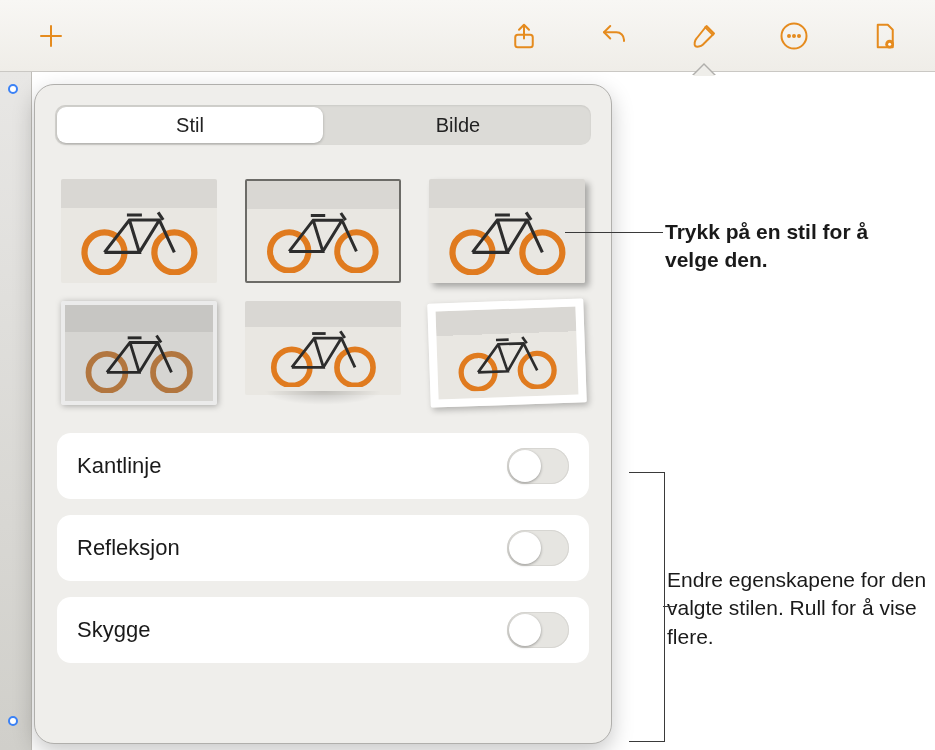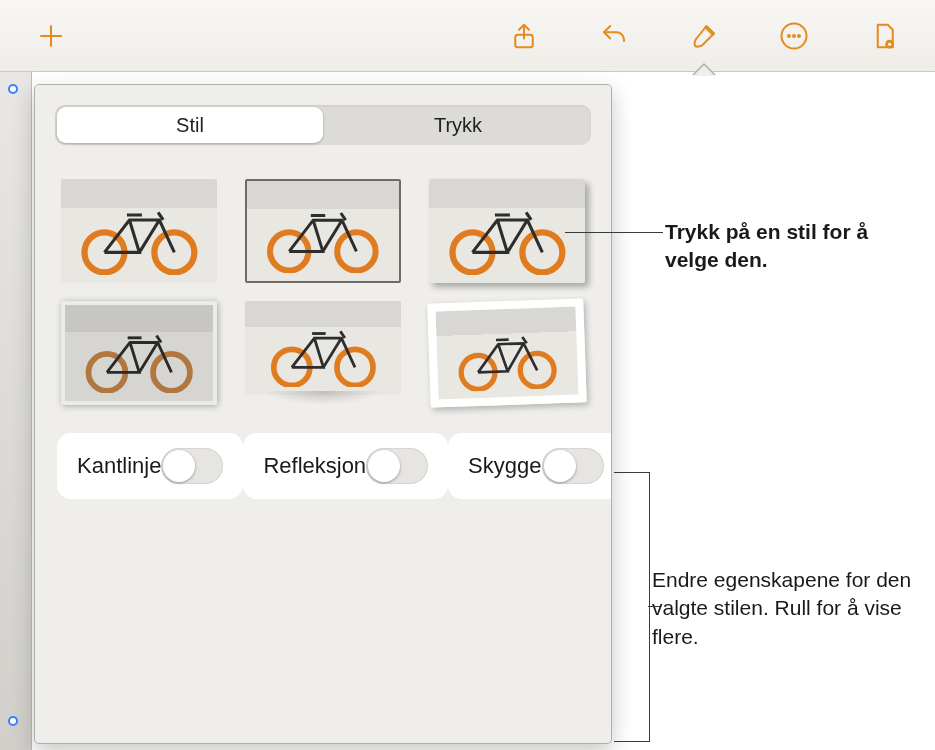--- a/index.html
+++ b/index.html
@@ -29,21 +29,21 @@
   position:absolute; left:0; top:72px; width:32px; bottom:0;
   background:linear-gradient(#e8e7e5,#d0cfca);
   border-right:1px solid #bfbdb8;
 }
 .canvas-strip .dot{ position:absolute; top:12px; left:8px; width:10px;height:10px;border-radius:50%; background:#fff; border:2px solid #3b82f6;}
 .canvas-strip .dot2{ position:absolute; bottom:24px; left:8px; width:10px;height:10px;border-radius:50%; background:#fff; border:2px solid #3b82f6;}
 
 
 .popover{
   position:absolute; left:34px; top:84px; width:578px; height:660px;
-  background:#efeeeb; border:1px solid #b0afac; border-radius:5px;
+  background:#efeeeb; border:1px solid #b0afac; border-radius:20px;
   box-shadow:0 8px 22px rgba(0,0,0,.22);
   padding:20px 20px 8px; overflow:hidden;
 }
 .segmented{
   display:flex; height:40px; border-radius:10px; background:#dcdbd7; position:relative;
   box-shadow:inset 0 1px 2px rgba(0,0,0,.08);
 }
 .segmented .seg{
   flex:1; display:flex; align-items:center; justify-content:center;
   font-size:20px; color:#222; position:relative;
@@ -84,41 +84,41 @@
 .thumb.var3 .thumb-inner{ box-shadow:4px 4px 6px rgba(0,0,0,.3); }
 .thumb.var4 .thumb-inner{ filter:saturate(.65) brightness(.92); border:4px solid #fff; }
 .thumb.var4 { filter:drop-shadow(1px 1px 3px rgba(0,0,0,.3)); }
 .thumb.var5 { padding-bottom:10px; }
 .thumb.var5::after{ content:""; position:absolute; bottom:0; left:12%; right:12%; height:14px;
   background:radial-gradient(ellipse at top, rgba(0,0,0,.18), transparent 70%);}
 .thumb.var6{ transform:rotate(-2deg); }
 .thumb.var6 .thumb-inner{ border:8px solid #fff; box-shadow:2px 3px 6px rgba(0,0,0,.25); }
 
 
-.opt-list{ display:flex; flex-direction:row; gap:0; padding:0 2px 10px; }
+.opt-list{ display:flex; flex-direction:column; gap:16px; padding:0 2px 10px; }
 .opt{
   background:#fff; border-radius:14px; height:66px;
   display:flex; align-items:center; justify-content:space-between;
   padding:0 20px; font-size:22px; color:#1a1a1a;
 }
 .switch{
   width:62px; height:36px; border-radius:18px; background:#e6e5e1; position:relative;
   box-shadow:inset 0 0 0 1px #d7d6d2;
 }
 .switch::after{
   content:""; position:absolute; top:2px; left:2px; width:32px; height:32px;
   background:#fff; border-radius:50%; box-shadow:0 1px 3px rgba(0,0,0,.35);
 }
 
 
 .callout{ position:absolute; font-size:21px; color:#1a1a1a; line-height:1.35; }
 .callout .line{ position:absolute; border-top:1px solid #3a3a3a; }
 .callout1{ left:665px; top:218px; width:250px;font-weight:bold;}
 .callout1 .line{ right:252px; top:14px; width:98px;}
-.callout2{ left:652px; top:566px; width:260px;}
+.callout2{ left:667px; top:566px; width:260px;}
 .callout2 .bracket{
   position:absolute; right:262px; top:-94px; height:270px; width:36px;
   border-right:1px solid #3a3a3a; border-top:1px solid #3a3a3a; border-bottom:1px solid #3a3a3a;
 }
 .callout2 .stub{ position:absolute; right:252px; top:40px; width:12px; border-top:1px solid #3a3a3a;}
 </style>
 </head>
 <body>
 
 <div class="toolbar">
@@ -165,21 +165,21 @@
 
 <div class="canvas-strip">
   <div class="dot"></div>
   <div class="dot2"></div>
 </div>
 
 <div class="popover">
 
   <div class="segmented">
     <div class="seg active">Stil</div>
-    <div class="seg">Trykk</div>
+    <div class="seg">Bilde</div>
   </div>
 
   <div class="thumb-grid">
 
     <div class="thumb var1">
       <div class="thumb-inner">
         <div class="frame"><svg viewBox="0 0 100 60">
               <g stroke="#2d2d2d" stroke-width="2.5" fill="none">
                 <circle cx="22" cy="42" r="16" stroke="#e07b1f" stroke-width="5"></circle>
                 <circle cx="78" cy="42" r="16" stroke="#e07b1f" stroke-width="5"></circle>

